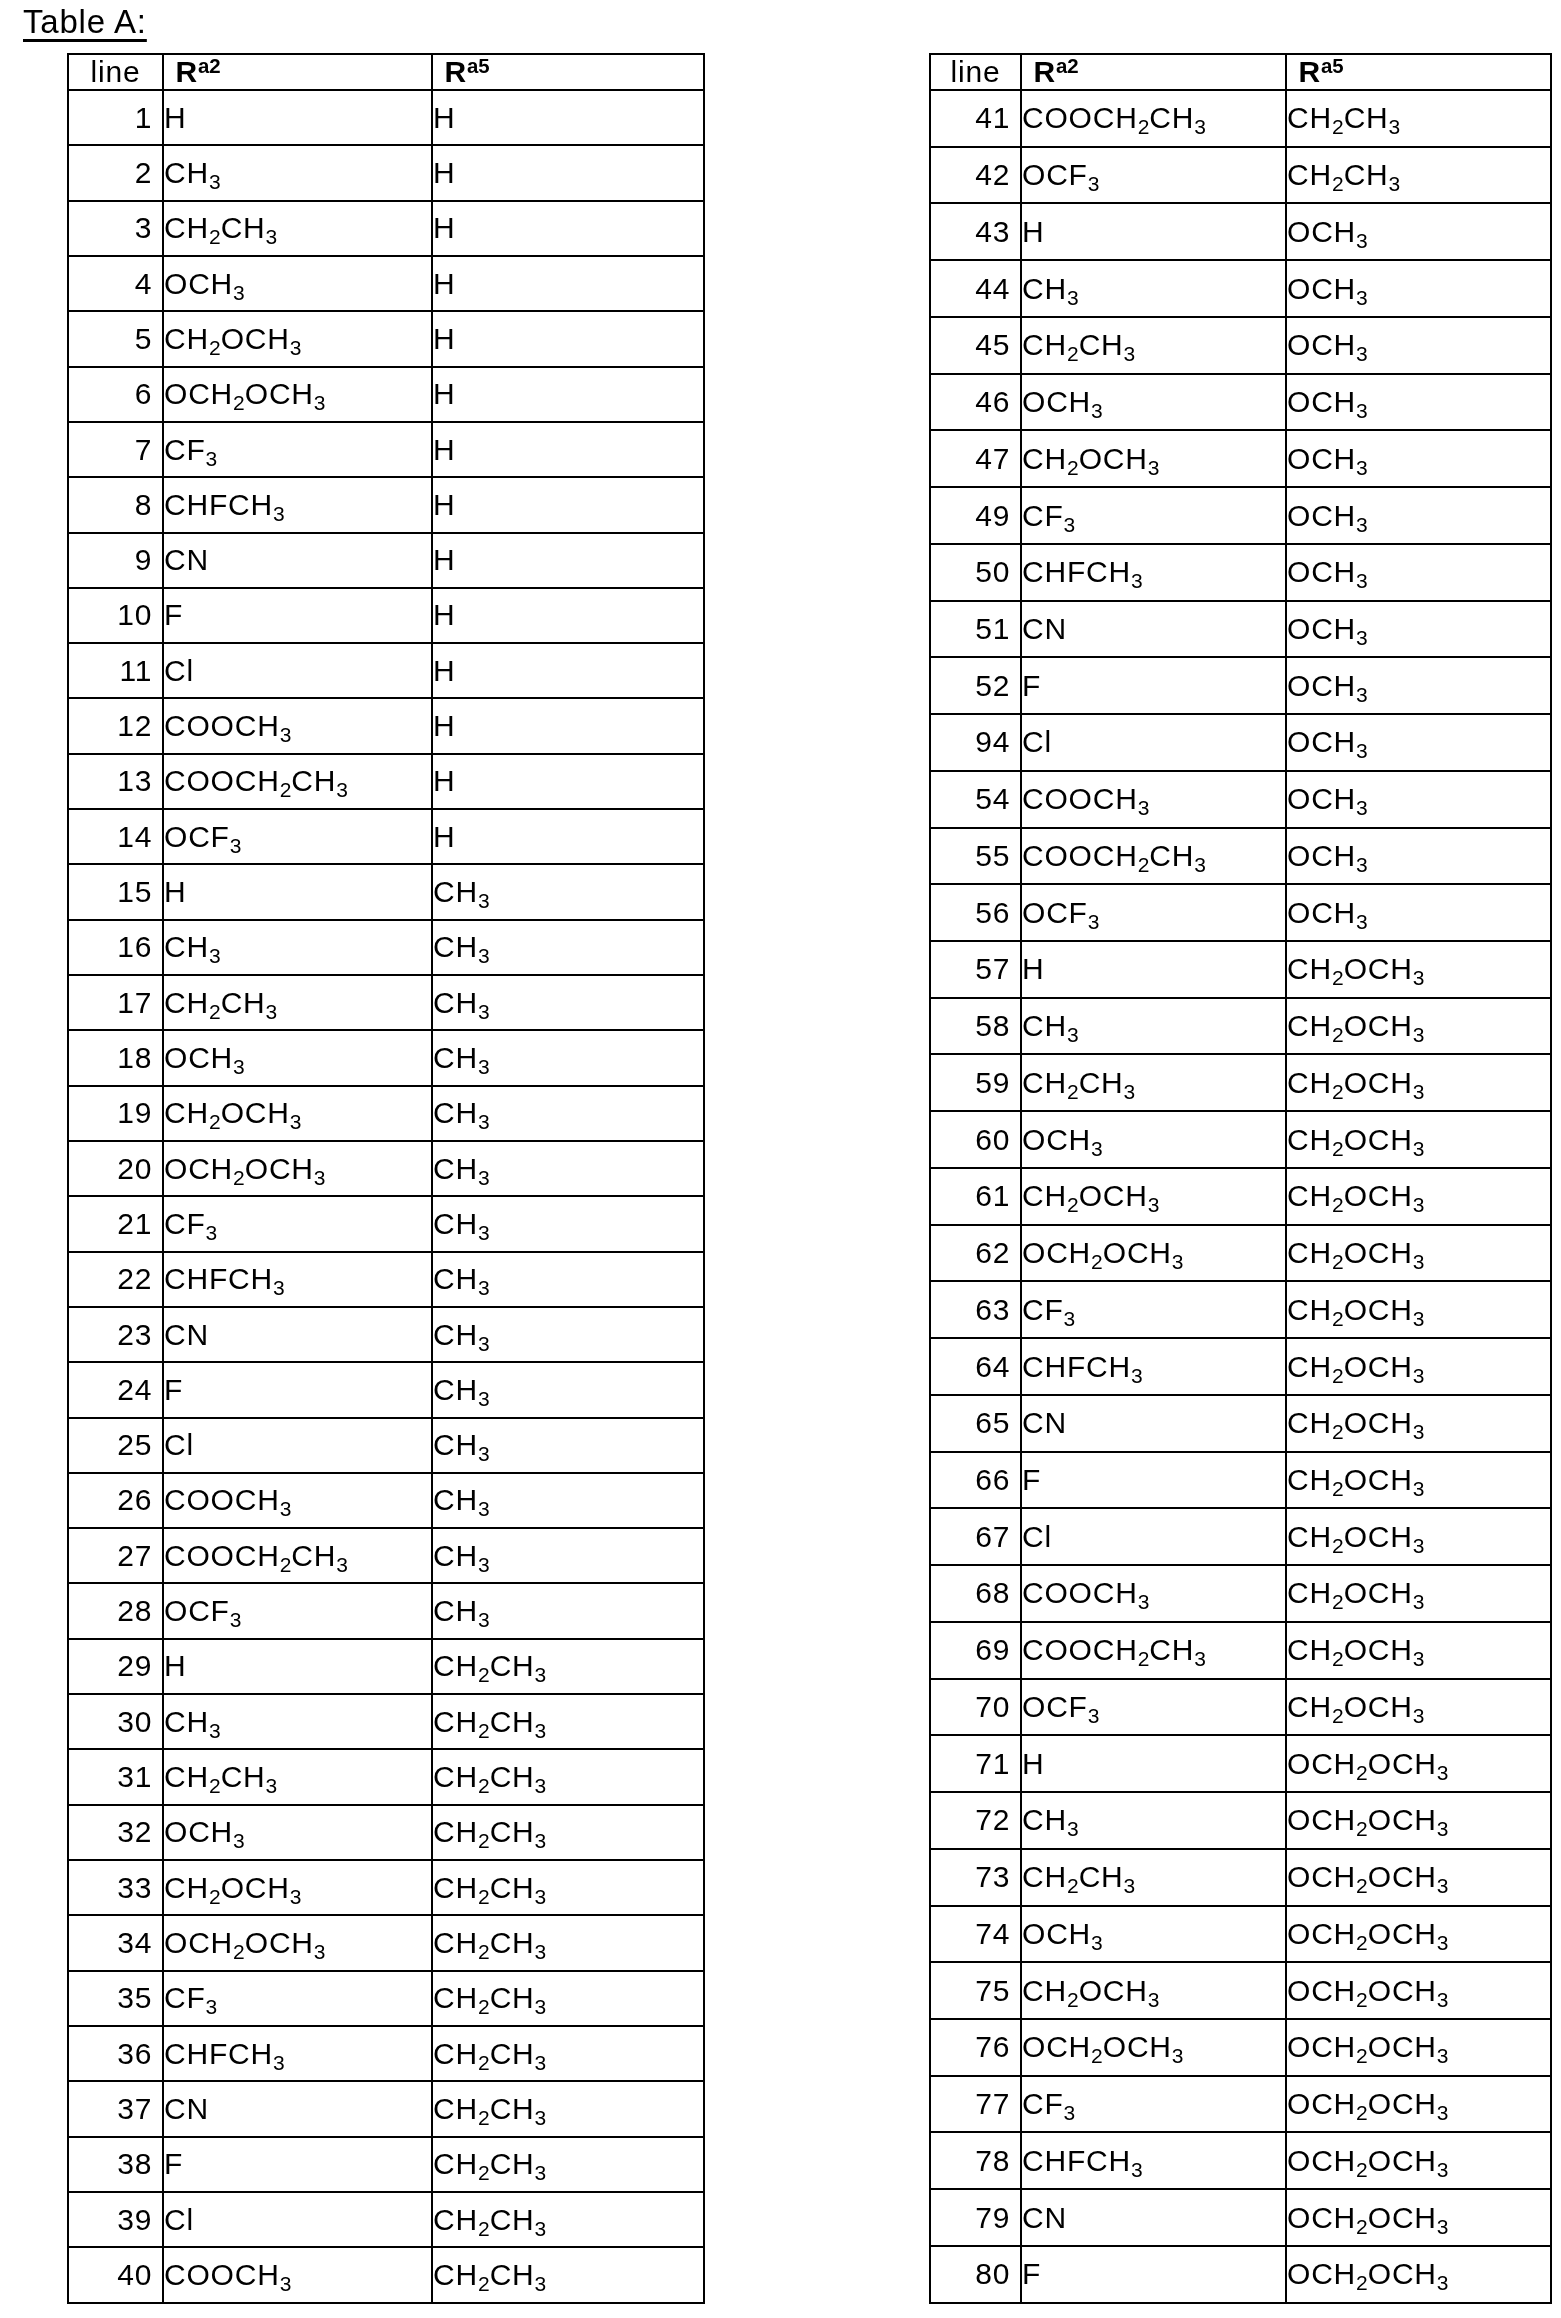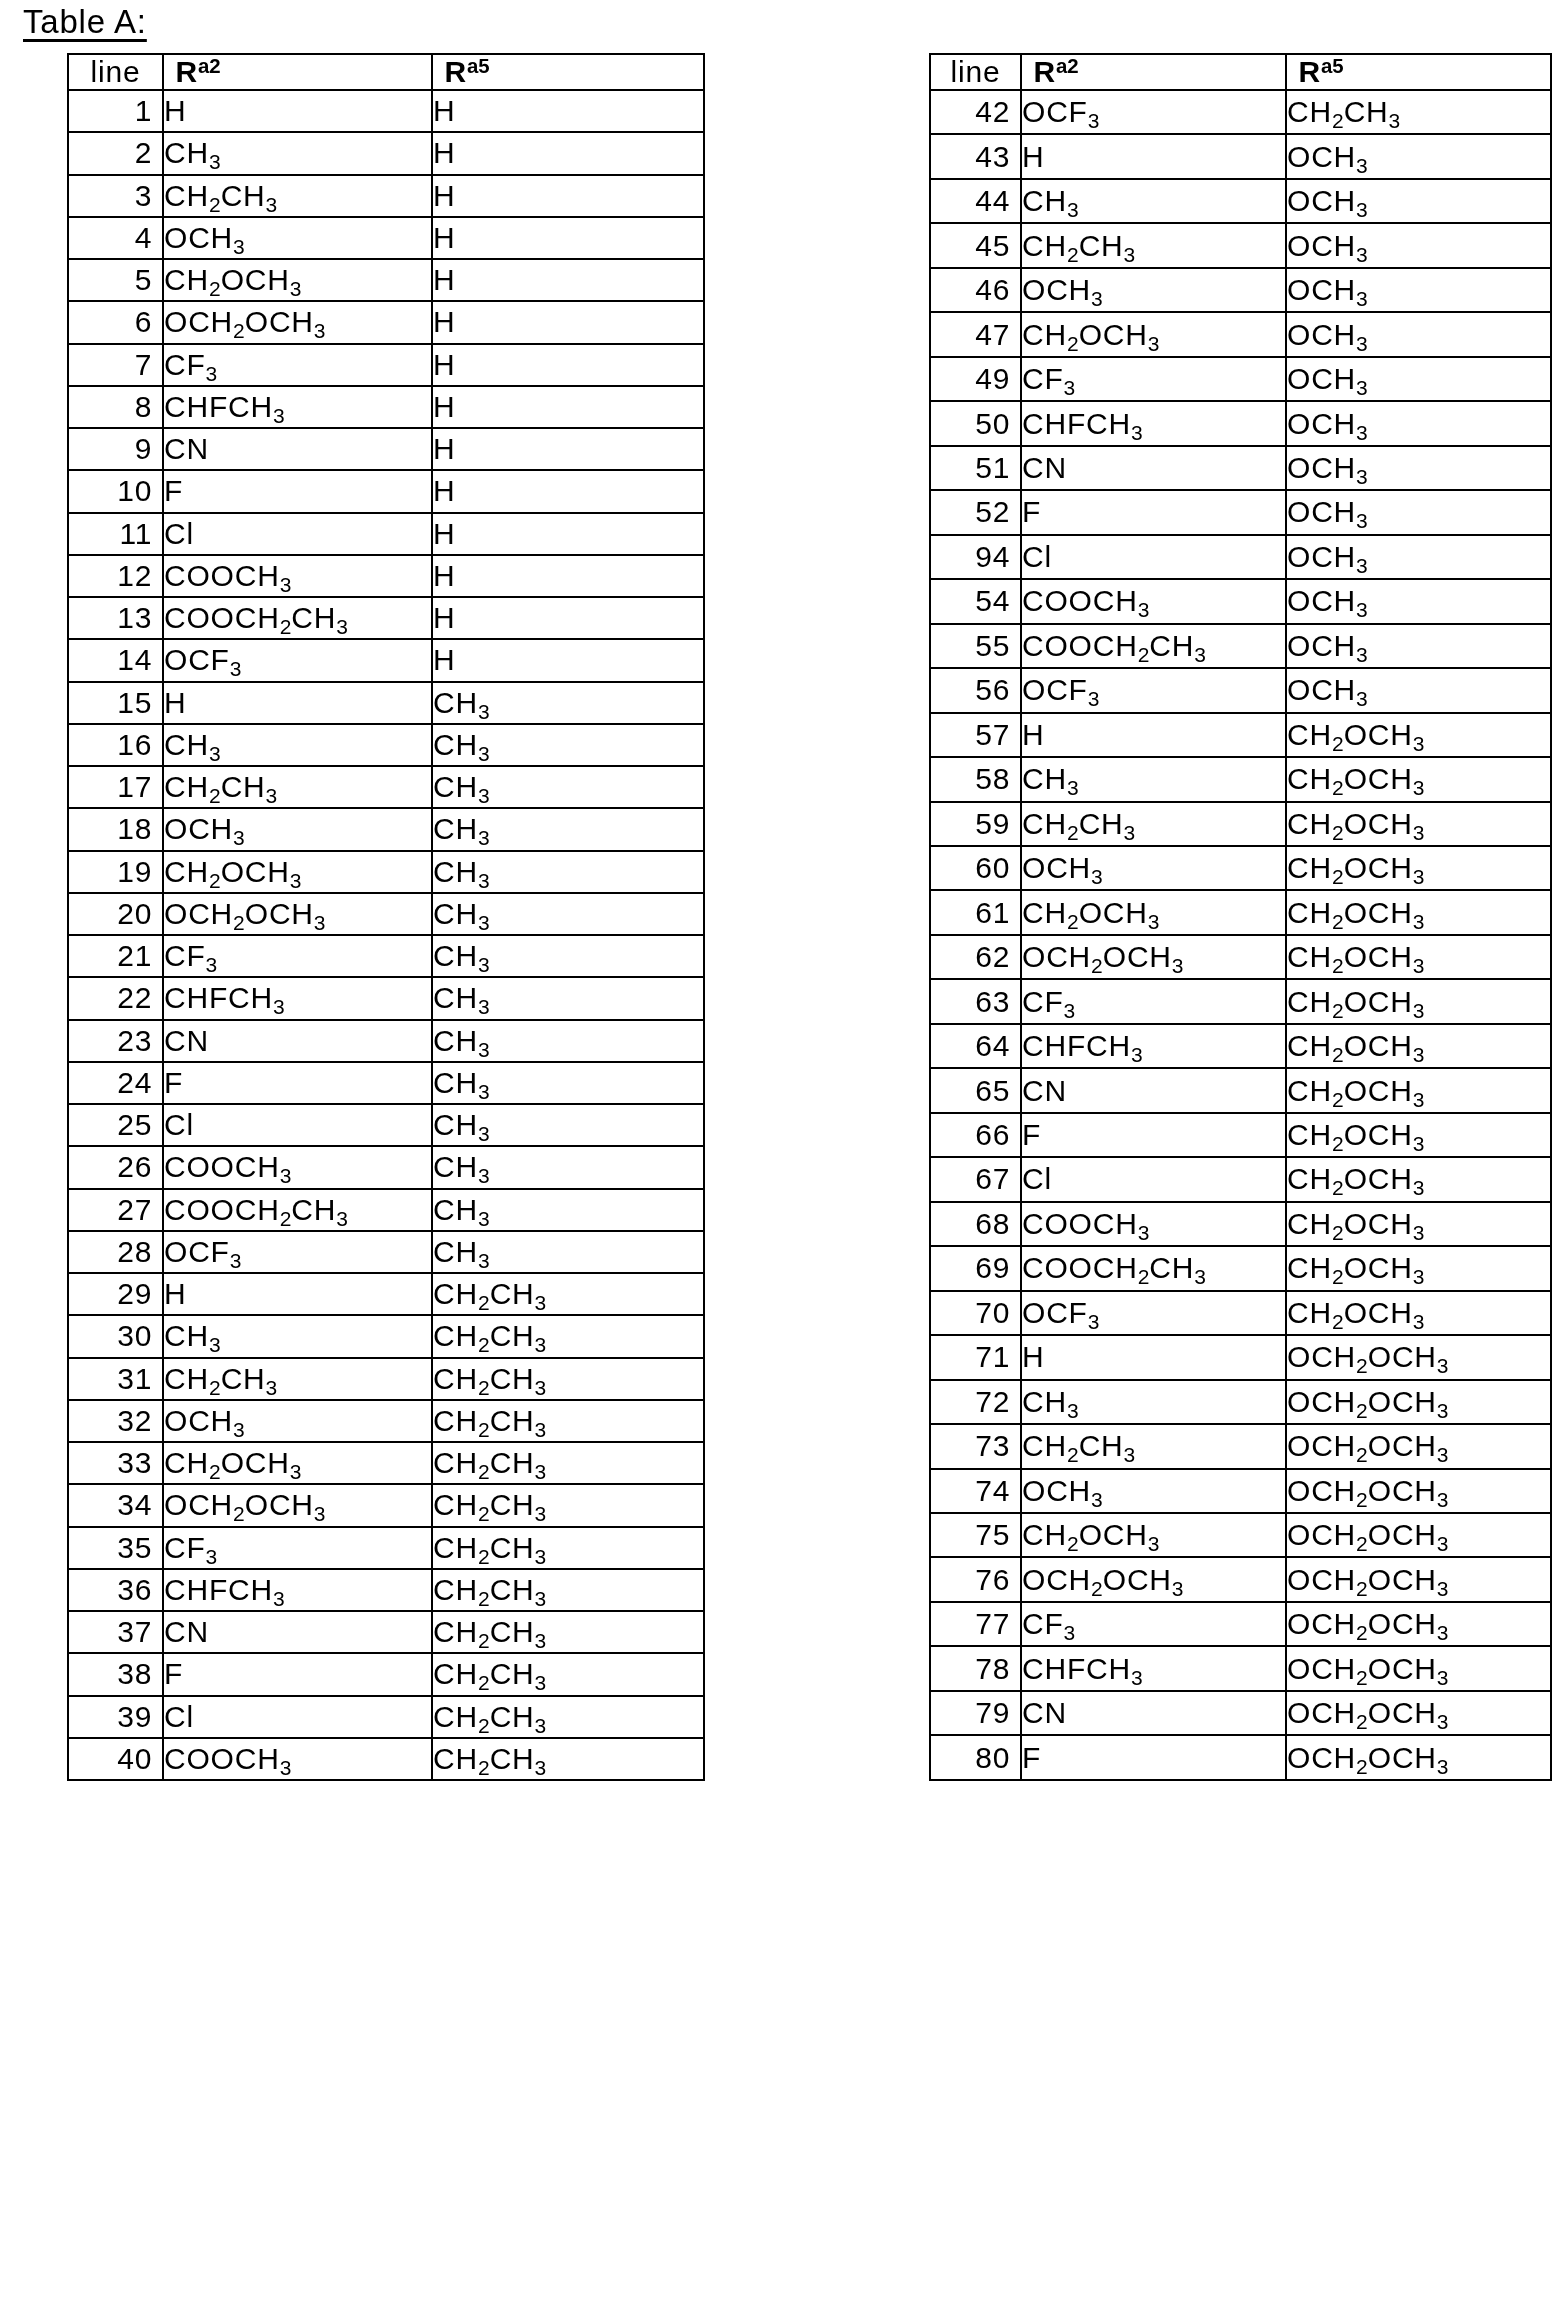--- a/index.html
+++ b/index.html
@@ -23,21 +23,21 @@
     text-decoration: underline;
     text-decoration-thickness: 2.5px;
     text-underline-offset: 5.7px;
     white-space: nowrap;
   }
   table.subst-table {
     position: absolute;
     top: 53px;
     border-collapse: collapse;
     table-layout: fixed;
-    height: 1728px;
+    height: 2251px;
     background: #ffffff;
   }
   table.subst-table.left-table  { left: 67px;   width: 637px; }
   table.subst-table.right-table { left: 929px; width: 621px; }
   .subst-table th, .subst-table td {
     border: 2.5px solid #000000;
     font-size: 30px;
     letter-spacing: 0.8px;
     vertical-align: middle;
     padding: 0;
@@ -295,20 +295,25 @@
   </colgroup>
   <thead>
     <tr>
       <th class="c-line">line</th>
       <th class="c-r"><span class="r-base">R</span><sup>a2</sup></th>
       <th class="c-r"><span class="r-base">R</span><sup>a5</sup></th>
     </tr>
   </thead>
   <tbody>
       <tr>
+        <td class="c-line">41</td>
+        <td class="c-r">COOCH<sub>2</sub>CH<sub>3</sub></td>
+        <td class="c-r">CH<sub>2</sub>CH<sub>3</sub></td>
+      </tr>
+      <tr>
         <td class="c-line">42</td>
         <td class="c-r">OCF<sub>3</sub></td>
         <td class="c-r">CH<sub>2</sub>CH<sub>3</sub></td>
       </tr>
       <tr>
         <td class="c-line">43</td>
         <td class="c-r">H</td>
         <td class="c-r">OCH<sub>3</sub></td>
       </tr>
       <tr>

